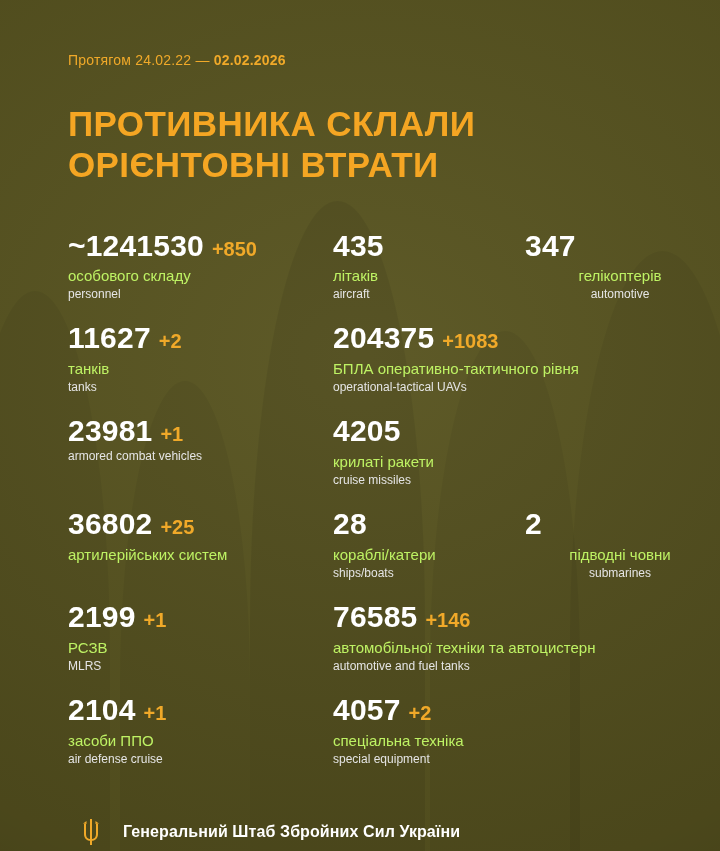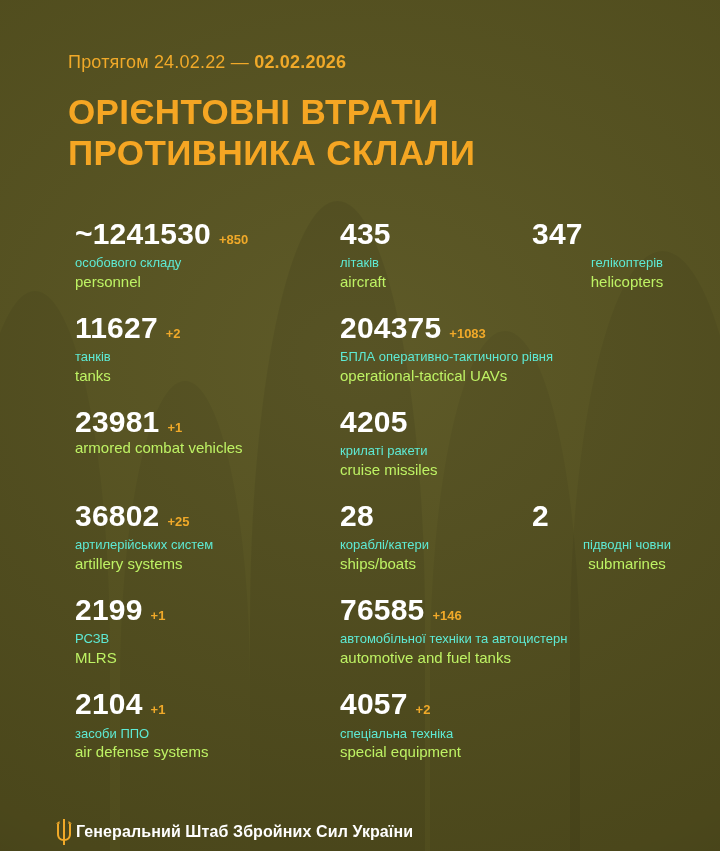--- a/index.html
+++ b/index.html
@@ -38,44 +38,44 @@
     pointer-events: none;
   }
 
   .page {
     position: relative;
     z-index: 2;
     padding: 52px 64px 0 68px;
   }
 
   .period {
-    font-size: 18px;
+    font-size: 14px;
     letter-spacing: 0.2px;
     color: #f0a929;
-    margin-bottom: 18px;
+    margin-bottom: 35px;
     font-weight: 400;
   }
   .period .date-end {
     font-weight: 700;
     color: #f0a929;
   }
   .period .dash { color: #f0a929; }
 
   h1.headline {
     font-size: 35px;
     line-height: 1.18;
     font-weight: 700;
     color: #f5a623;
     letter-spacing: 0.4px;
     margin: 0 0 44px 0;
     text-transform: uppercase;
   }
   h1.headline span { display: block; }
 
-  .rows { display: block; margin-left: 7px; }
+  .rows { display: block; }
 
   .row {
     display: flex;
     align-items: flex-start;
     margin-bottom: 21px;
   }
 
   .cell { flex: 0 0 auto; }
   
   .col-a { width: 265px; }
@@ -90,49 +90,49 @@
     white-space: nowrap;
   }
   .value {
     font-size: 30px;
     font-weight: 700;
     color: #ffffff;
     letter-spacing: 0.2px;
     line-height: 1.05;
   }
   .delta {
-    font-size: 13px;
+    font-size: 20px;
     font-weight: 700;
     color: #f0a929;
     line-height: 1;
   }
   .label-ua {
     margin-top: 6px;
-    font-size: 13px;
-    color: #5eead4;
-    font-weight: 400;
-    line-height: 1.2;
-    white-space: nowrap;
-  }
-  .label-en {
-    margin-top: 2px;
     font-size: 15px;
     color: #bef264;
     font-weight: 400;
     line-height: 1.2;
     white-space: nowrap;
   }
+  .label-en {
+    margin-top: 2px;
+    font-size: 12px;
+    color: #e5e5e5;
+    font-weight: 400;
+    line-height: 1.2;
+    white-space: nowrap;
+  }
 
   .footer {
     position: absolute;
-    left: 56px;
+    left: 83px;
     bottom: 6px;
     display: flex;
     align-items: center;
-    gap: 4px;
+    gap: 24px;
     z-index: 3;
   }
   .emblem {
     width: 16px; height: 26px;
     position: relative;
     flex: 0 0 auto;
   }
   .emblem svg { display: block; }
   .footer-text {
     font-size: 16px;
@@ -156,22 +156,22 @@
 
 <div class="page">
 
   <div class="period">
     <span>Протягом 24.02.22</span>
     <span class="dash">—</span>
     <span class="date-end">02.02.2026</span>
   </div>
 
   <h1 class="headline">
+    <span>ПРОТИВНИКА СКЛАЛИ</span>
     <span>ОРІЄНТОВНІ ВТРАТИ</span>
-    <span>ПРОТИВНИКА СКЛАЛИ</span>
   </h1>
 
   <div class="rows">
 
     <div class="row">
       <div class="cell col-a">
         <div class="value-line">
           <span class="value">~1241530</span>
           <span class="delta">+850</span>
         </div>
@@ -185,21 +185,21 @@
         </div>
         <div class="label-ua">літаків</div>
         <div class="label-en">aircraft</div>
       </div>
       <div class="cell col-c">
         <div class="value-line">
           <span class="value">347</span>
           <span class="delta"></span>
         </div>
         <div class="label-ua">гелікоптерів</div>
-        <div class="label-en">helicopters</div>
+        <div class="label-en">automotive</div>
       </div>
     </div>
 
     <div class="row">
       <div class="cell col-a">
         <div class="value-line">
           <span class="value">11627</span>
           <span class="delta">+2</span>
         </div>
         <div class="label-ua">танків</div>
@@ -233,21 +233,20 @@
       </div>
     </div>
 
     <div class="row">
       <div class="cell col-a">
         <div class="value-line">
           <span class="value">36802</span>
           <span class="delta">+25</span>
         </div>
         <div class="label-ua">артилерійських систем</div>
-        <div class="label-en">artillery systems</div>
       </div>
       <div class="cell col-b">
         <div class="value-line">
           <span class="value">28</span>
           <span class="delta"></span>
         </div>
         <div class="label-ua">кораблі/катери</div>
         <div class="label-en">ships/boats</div>
       </div>
       <div class="cell col-c">
@@ -279,21 +278,21 @@
       </div>
     </div>
 
     <div class="row">
       <div class="cell col-a">
         <div class="value-line">
           <span class="value">2104</span>
           <span class="delta">+1</span>
         </div>
         <div class="label-ua">засоби ППО</div>
-        <div class="label-en">air defense systems</div>
+        <div class="label-en">air defense cruise</div>
       </div>
       <div class="cell col-b-wide">
         <div class="value-line">
           <span class="value">4057</span>
           <span class="delta">+2</span>
         </div>
         <div class="label-ua">спеціальна техніка</div>
         <div class="label-en">special equipment</div>
       </div>
     </div>

